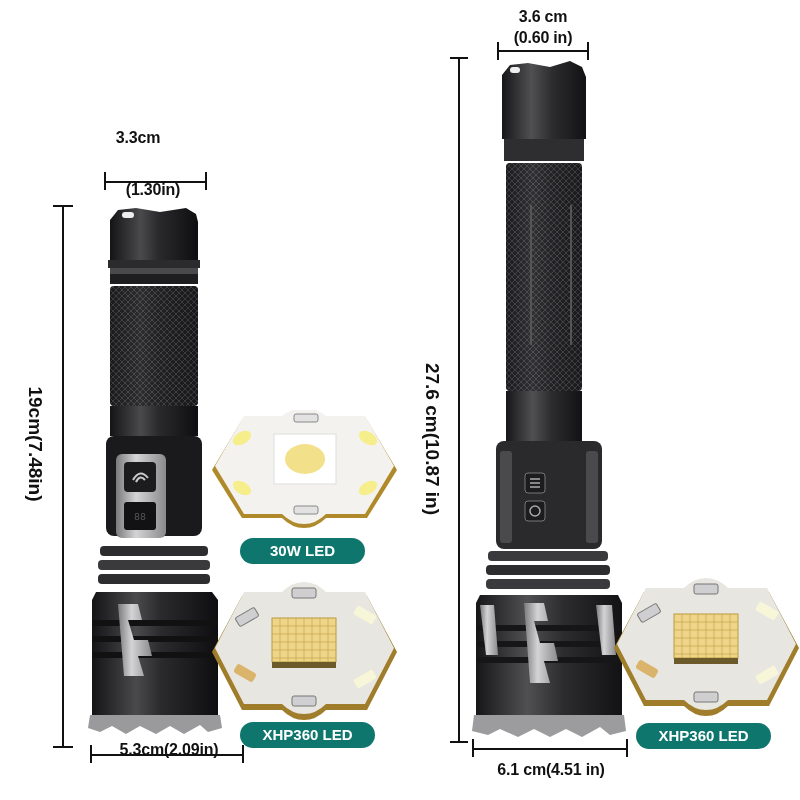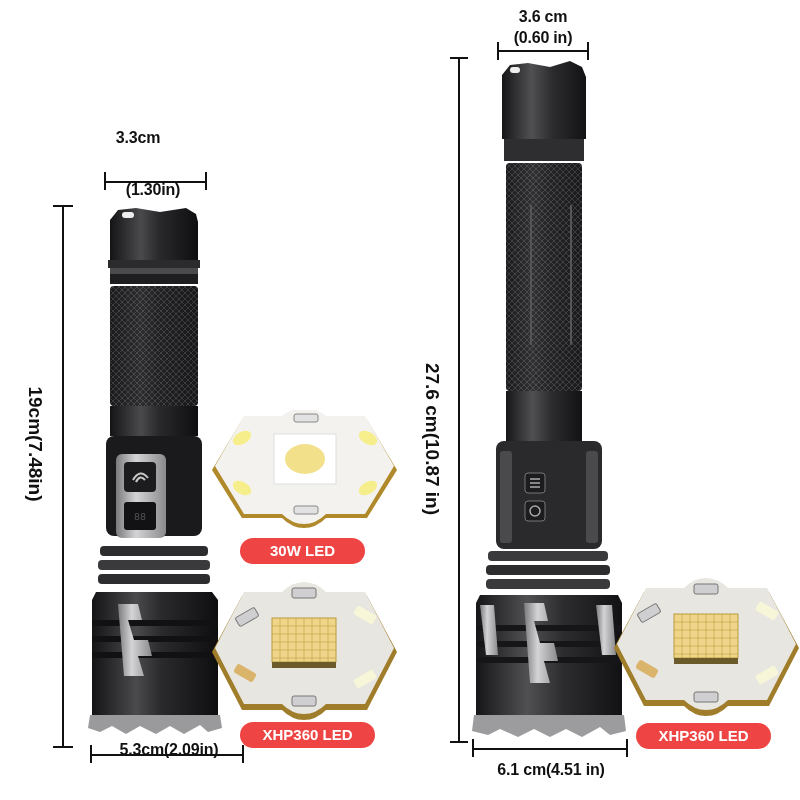--- a/index.html
+++ b/index.html
@@ -4,21 +4,21 @@
 <style>
   html, body { margin: 0; padding: 0; background: #ffffff; }
   body { width: 800px; height: 800px; position: relative; overflow: hidden; font-family: "Liberation Sans", "DejaVu Sans", sans-serif; }
   .abs { position: absolute; }
   .dim-text { position: absolute; color: #111; font-weight: bold; font-size: 16px; line-height: 20px; text-align: center; white-space: nowrap; letter-spacing: -0.2px; }
   .vtext { position: absolute; color: #111; font-weight: bold; font-size: 19px; white-space: nowrap; transform-origin: center center; transform: rotate(90deg); }
   .hline { position: absolute; height: 2px; background: #111; }
   .vline { position: absolute; width: 2px; background: #111; }
   .tick-v { position: absolute; width: 2px; background: #111; }
   .tick-h { position: absolute; height: 2px; background: #111; }
-  .badge { position: absolute; background: #ef4444; color: #fff; font-weight: bold; font-size: 15px; border-radius: 14px; padding: 0 10px; height: 26px; line-height: 26px; text-align: center; white-space: nowrap; }
+  .badge { position: absolute; background: #0f766e; color: #fff; font-weight: bold; font-size: 15px; border-radius: 14px; padding: 0 10px; height: 26px; line-height: 26px; text-align: center; white-space: nowrap; }
   .watermark { position: absolute; left: 50px; top: 10px; font-size: 18px; color: #fff4dc; font-weight: bold; }
 </style>
 </head>
 <body>
 
 <div class="watermark"></div>
 
 <div class="dim-text" style="left:83px; top:128px; width:110px;">3.3cm</div>
 <div class="dim-text" style="left:98px; top:149px; width:110px;margin-top:31px;">(1.30in)</div>
 <div class="hline" style="left:104px; top:181px; width:103px;"></div>

